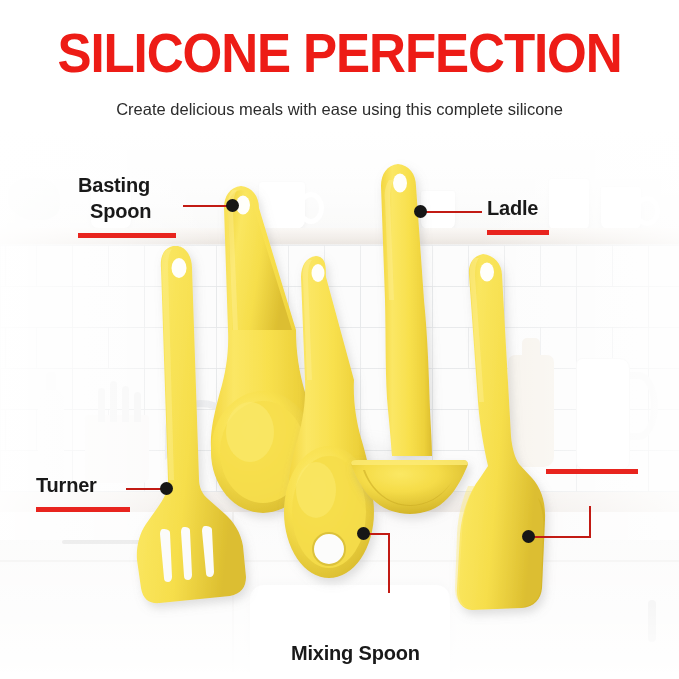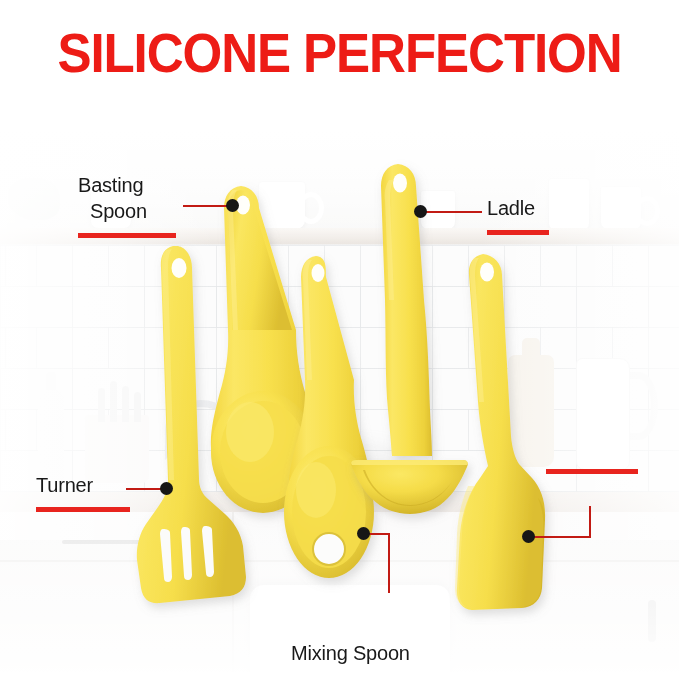--- a/index.html
+++ b/index.html
@@ -278,21 +278,21 @@
     pointer-events: none;
   }
 
   
   .callout {
     position: absolute;
     z-index: 60;
   }
   .callout-text {
     font-size: 20px;
-    font-weight: normal;
+    font-weight: bold;
     color: #191919;
     letter-spacing: -0.2px;
     line-height: 1.28;
     white-space: nowrap;
   }
   .callout-text.two-line {
     line-height: 1.30;
   }
   .callout-rule {
     height: 5px;
@@ -373,21 +373,21 @@
   </div>
 
   <div class="wash-top"></div>
   <div class="wash-left"></div>
   <div class="wash-right"></div>
   <div class="wash-bottom"></div>
 
   <div class="header">
     <h1 class="title" style="color:#ED1C16;">SILICONE PERFECTION</h1>
     <p class="subtitle">
-      <br>
+      <span>Create delicious meals with ease using this complete silicone</span><br>
     </p>
   </div>
 
   <svg class="utensils" viewBox="0 0 679 679" xmlns="http://www.w3.org/2000/svg">
     <defs>
       <linearGradient id="gY" x1="0" y1="0" x2="1" y2="0">
         <stop offset="0%" stop-color="#F3D63F"></stop>
         <stop offset="22%" stop-color="#FBE765"></stop>
         <stop offset="55%" stop-color="#F8E04D"></stop>
         <stop offset="85%" stop-color="#EDD13B"></stop>

